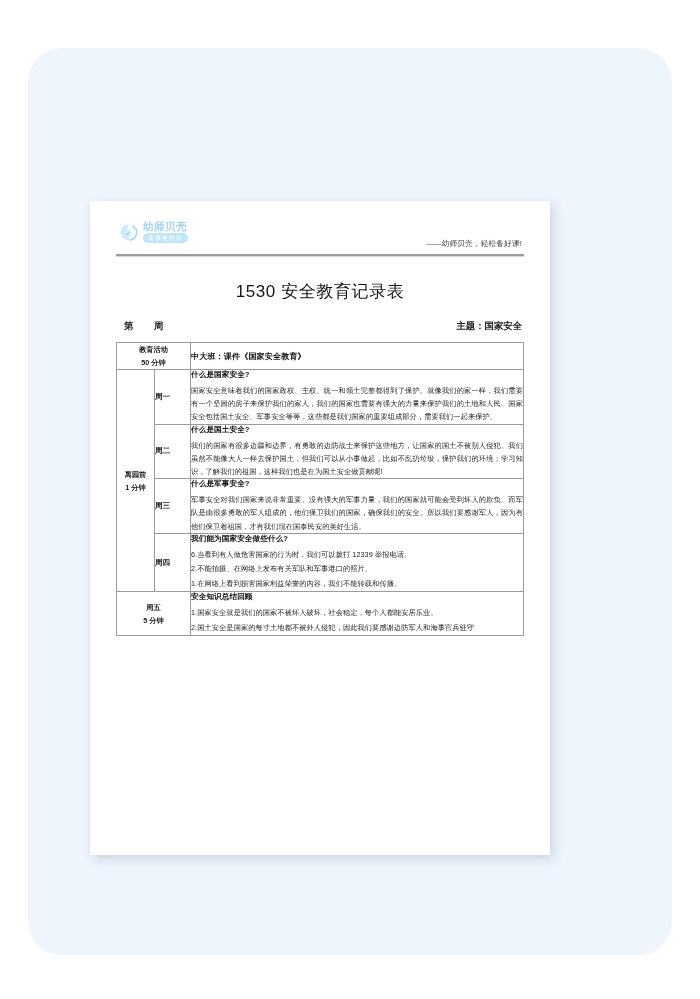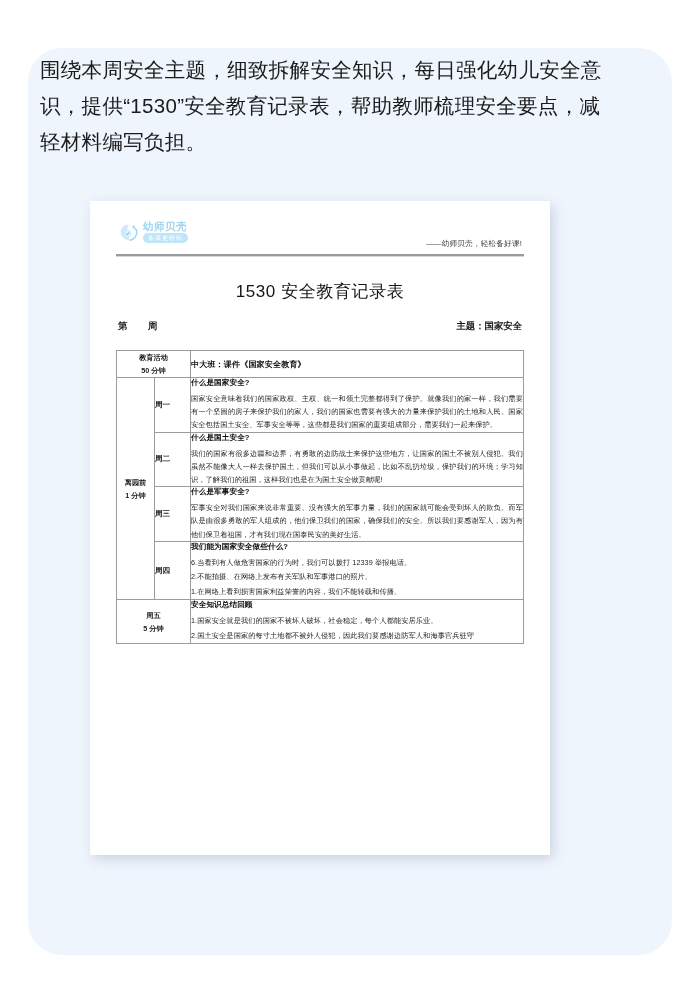--- a/index.html
+++ b/index.html
@@ -134,28 +134,29 @@
 
   .meta-row {
     display: flex;
     justify-content: space-between;
     align-items: baseline;
     margin-top: 17px;
     padding: 0 2px;
     font-size: 9.4px;
     font-weight: 700;
     color: #1a1a1a;
+    margin-left: 6px;
   }
   .meta-week {
     letter-spacing: 9px;
   }
 
   
   table.rec {
-    margin-top: 17px;
+    margin-top: 9px;
     width: 100%;
     border-collapse: collapse;
     table-layout: fixed;
     padding-left: 24px;
   }
   table.rec td {
     border: 1px solid #9b9b9b;
     vertical-align: middle;
     padding: 0;
   }
@@ -211,21 +212,20 @@
     letter-spacing: 0.1px;
   }
 </style>
 </head>
 <body>
 
 <div class="page">
 
   <div class="card"></div>
 
-  <div class="intro">围绕本周安全主题，细致拆解安全知识，每日强化幼儿安全意识，提供“1530”安全教育记录表，帮助教师梳理安全要点，减轻材料编写负担。</div>
 
   <div class="sheet">
     <div class="sheet-inner">
 
       <div class="letterhead">
         <div class="logo">
           <svg class="logo-mark" viewBox="0 0 24 24">
             <path d="M12 21c-5 0-9-4-9-9 0-4 3-8 7-8 1 0 2 .4 2 .4S11 6 10 9c-1 3 0 6 2 7z" fill="#cfe9fb"></path>
             <path d="M12.5 21c4.5-.3 8-4 8-8.6 0-2-1-4-2.5-4.6" fill="none" stroke="#9ed4f2" stroke-width="1.6"></path>
             <circle cx="10.5" cy="13.5" r="3.4" fill="#eaf6fe" stroke="#bfe5f8" stroke-width="1"></circle>

